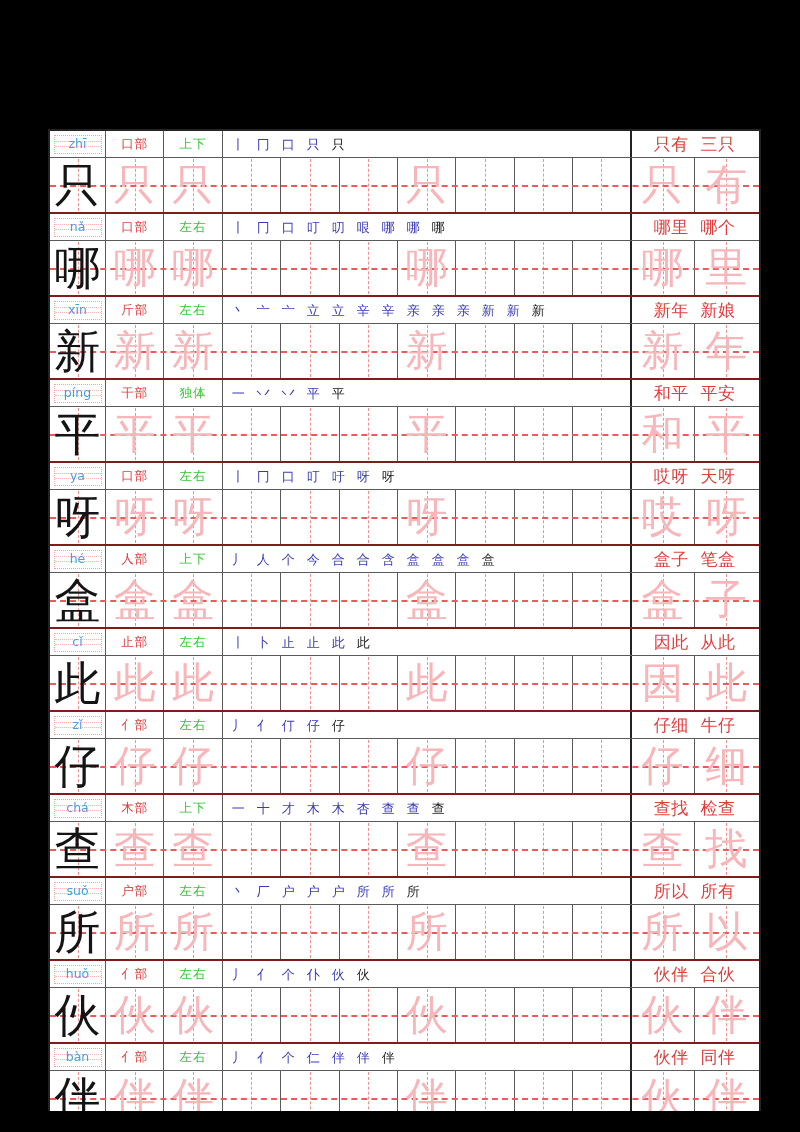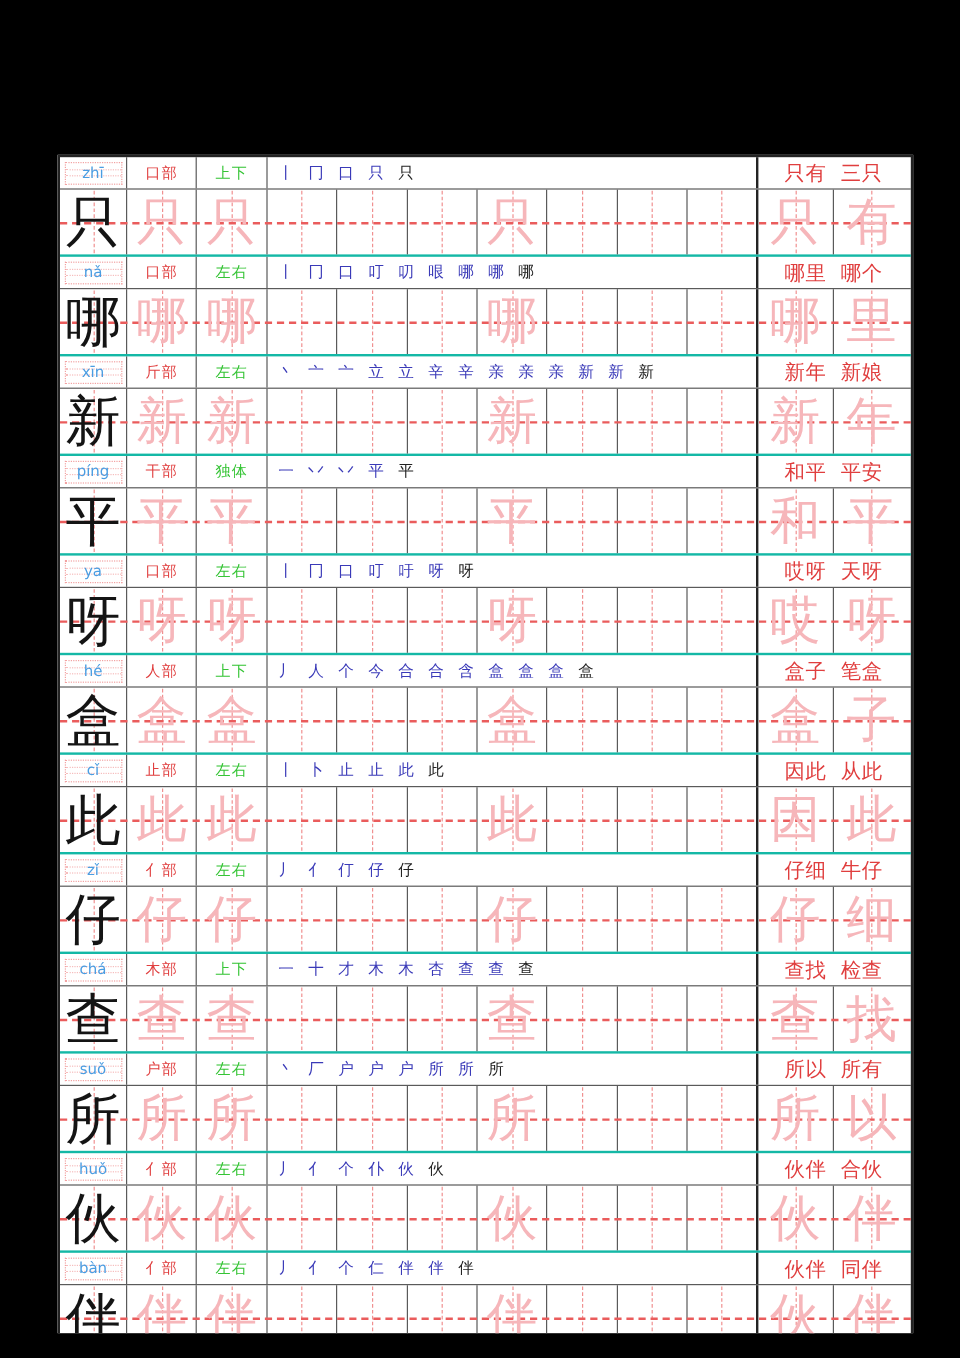--- a/index.html
+++ b/index.html
@@ -15,21 +15,21 @@
     width:713px;height:982px;
     background:#fff;
     overflow:hidden;
     box-sizing:border-box;
   }
   .sheet{
     position:absolute;left:0;top:0;right:0;
     border:2px solid #232323;
     box-sizing:border-box;
   }
-  .block{border-top:2px solid #14b8a6;}
+  .block{border-top:2px solid #7f1d1d;}
   .block:first-child{border-top:none;}
   .hrow,.prow{
     display:grid;
     grid-template-columns:56px repeat(9,58.4px) 63.2px 63.2px;
     position:relative;
   }
   .hrow{height:26px;}
   .prow{height:54px;border-top:1px solid #5a5a5a;}
   .cell{
     position:relative;

